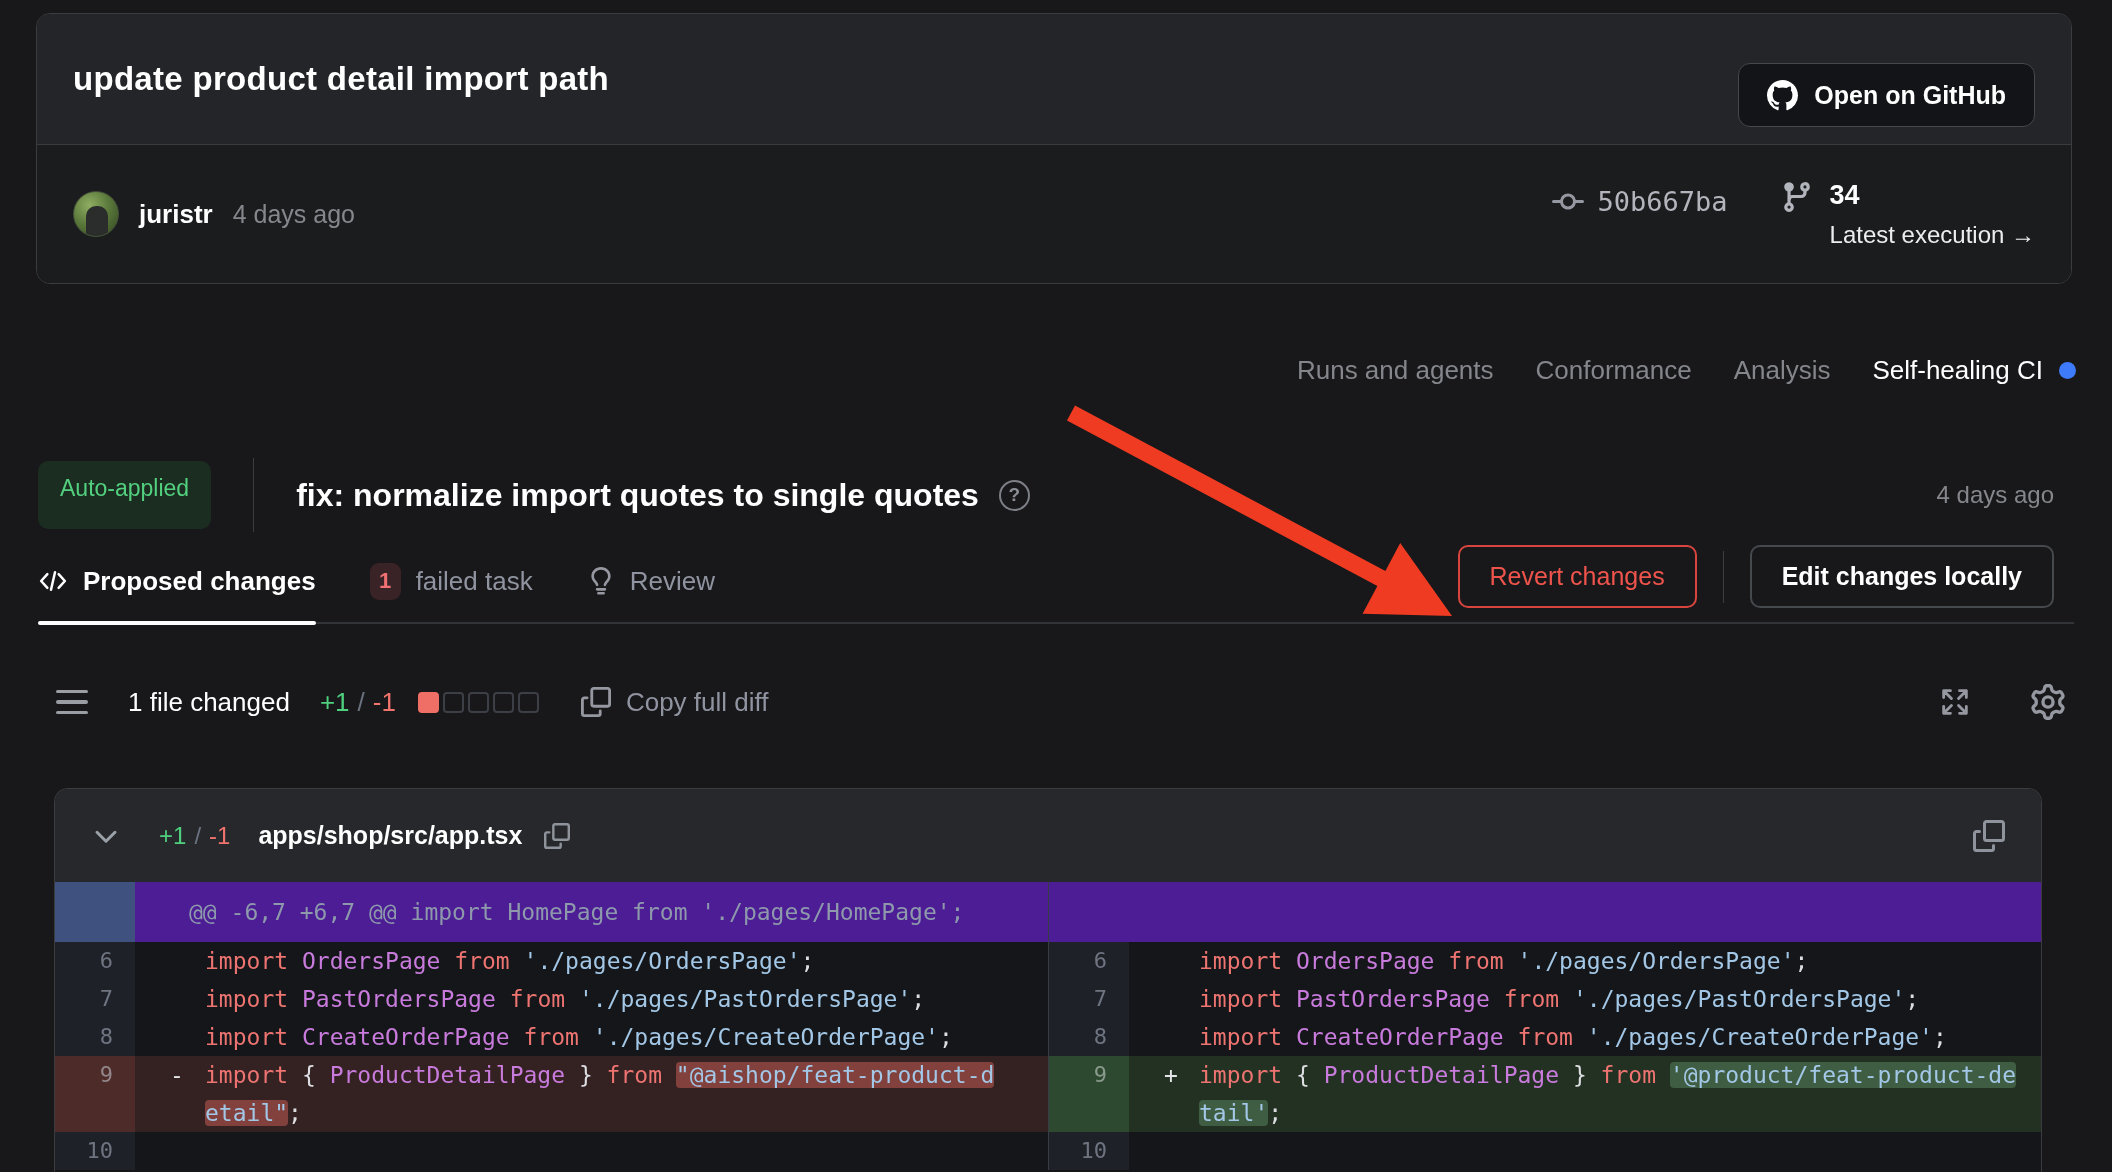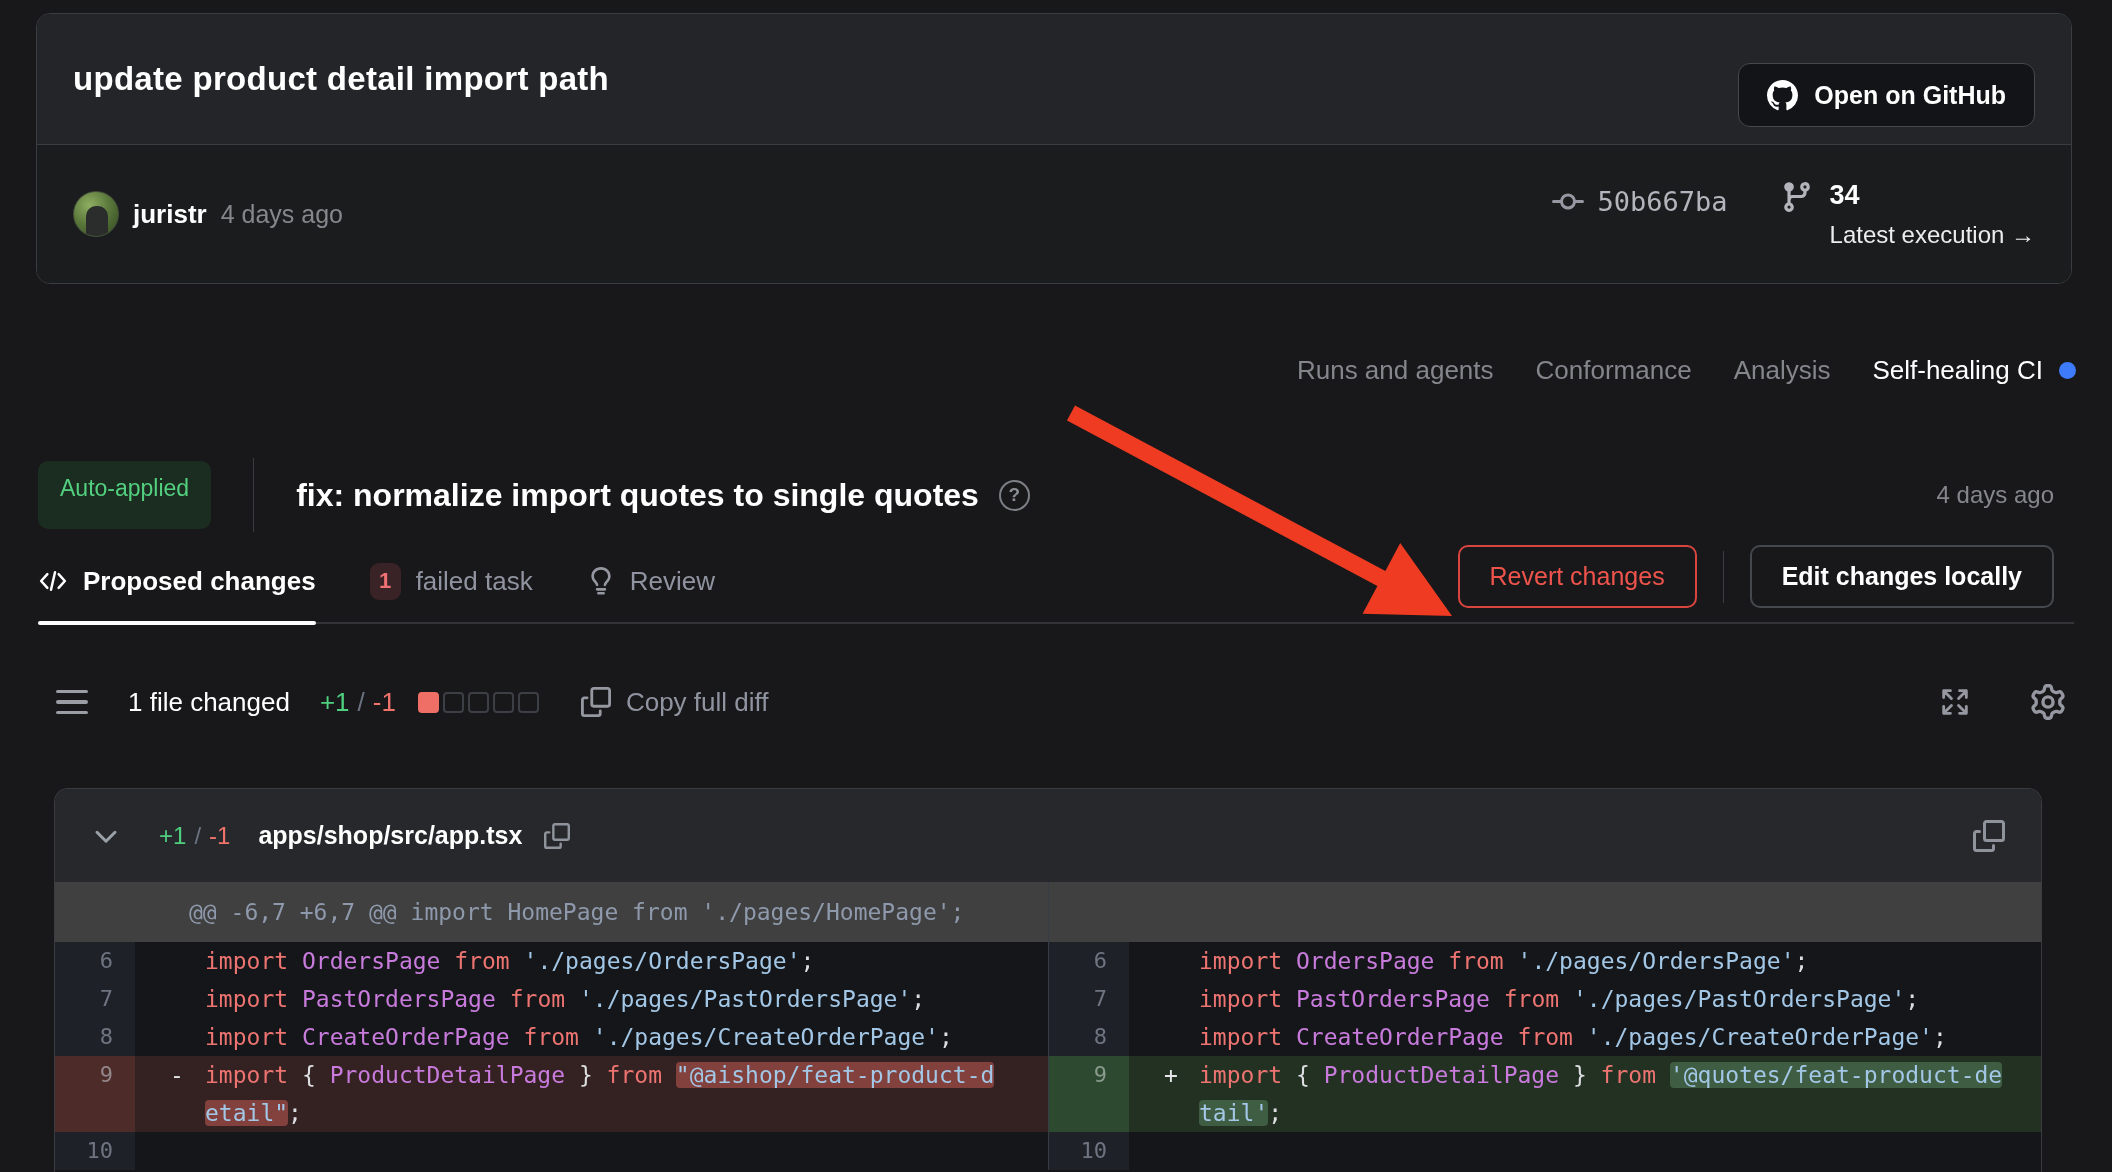--- a/index.html
+++ b/index.html
@@ -16,21 +16,21 @@
   #header-card { position:absolute; left:36px; top:13px; width:2036px;
     border:1px solid #3a3c3f; border-radius:14px; overflow:hidden; }
   .hc-top { height:131px; background:#232528; border-bottom:1px solid #3a3c3f;
     display:flex; align-items:center; justify-content:space-between; padding:0 36px; }
   .hc-title { font-size:33px; font-weight:bold; color:#ffffff; letter-spacing:.3px; }
   .gh-btn { display:flex; align-items:center; gap:16px; height:64px; padding:0 28px;
     background:#131417; border:1px solid #45484d; border-radius:12px;
     color:#ffffff; font-size:25px; font-weight:bold; cursor:pointer;margin-top:32px; }
   .hc-bottom { height:138px; background:#1b1c1e; display:flex; align-items:center;
     justify-content:space-between; padding:0 36px; }
-  .author { display:flex; align-items:center; gap:14px; }
+  .author { display:flex; align-items:center; gap:20px; }
   .avatar { width:46px; height:46px; border-radius:50%;
     background:radial-gradient(circle at 35% 30%, #8fae62 0%, #5c7a3c 45%, #2f4520 100%);
     border:1px solid #44503a; position:relative; overflow:hidden; }
   .avatar::after { content:""; position:absolute; left:12px; top:14px; width:22px; height:30px;
     background:#2a2d2b; border-radius:10px 10px 0 0; }
   .author-name { font-size:26px; font-weight:bold; color:#ffffff; }
   .author-time { font-size:25px; color:#85878c; }
   .meta { display:flex; align-items:flex-start; gap:52px; }
   .commit { display:flex; align-items:center; gap:14px; margin-top:6px;
     color:#b3b5bd; font-family:"DejaVu Sans Mono", monospace; font-size:27px; }
@@ -107,21 +107,21 @@
     padding:0 36px; }
   .fh-chevron { cursor:pointer; color:#9aa0a8; }
   .fh-counts { margin-left:38px; font-size:24px; display:flex; gap:8px; align-items:center; }
   .fh-name { margin-left:28px; font-size:25px; font-weight:bold; color:#ffffff; }
   .fh-copy { margin-left:22px; color:#8f939b; cursor:pointer; }
   .fh-right { margin-left:auto; color:#8f939b; cursor:pointer; }
 
   .diff-body { display:grid; grid-template-columns:1fr 1fr;
     font-family:"DejaVu Sans Mono", monospace; font-size:23px; }
   .pane-right { border-left:1px solid #373c45; }
-  .hunk-row { display:flex; height:60px; background:#404040;align-items:flex-end; }
+  .hunk-row { display:flex; height:60px; background:#4c1d95; }
   .hunk-gutter { width:80px; flex:none; background:#3f517e; }
   .hunk-text { line-height:60px; color:#8e99ac; padding-left:54px; white-space:pre; }
   .code-row { display:flex; }
   .gutter { width:80px; flex:none; background:#1e2128; color:#6e7480; text-align:right;
     padding-right:22px; line-height:38px; font-size:22px; min-height:38px; }
   .code { flex:1; position:relative; line-height:38px; padding:0 16px 0 70px;
     white-space:pre-wrap; word-break:break-all; min-height:38px; }
   .marker { position:absolute; left:35px; color:#e3e5e8; }
   .code-row.del .code { background:#342122; }
   .code-row.del .gutter { background:#4c2b29; color:#93868a; }
@@ -334,21 +334,21 @@
           <div class="code-row">
             <span class="gutter">7</span>
             <span class="code"><span class="tok-k">import</span><span class="tok-p"> </span><span class="tok-v">PastOrdersPage</span><span class="tok-p"> </span><span class="tok-k">from</span><span class="tok-p"> </span><span class="tok-s">'./pages/PastOrdersPage'</span><span class="tok-p">;</span></span>
           </div>
           <div class="code-row">
             <span class="gutter">8</span>
             <span class="code"><span class="tok-k">import</span><span class="tok-p"> </span><span class="tok-v">CreateOrderPage</span><span class="tok-p"> </span><span class="tok-k">from</span><span class="tok-p"> </span><span class="tok-s">'./pages/CreateOrderPage'</span><span class="tok-p">;</span></span>
           </div>
           <div class="code-row add">
             <span class="gutter">9</span>
-            <span class="code"><span class="marker">+</span><span class="tok-k">import</span><span class="tok-p"> { </span><span class="tok-v">ProductDetailPage</span><span class="tok-p"> } </span><span class="tok-k">from</span><span class="tok-p"> </span><span class="tok-s hl">'@quotes/feat-product-de</span><br><span class="tok-s hl">tail'</span><span class="tok-p">;</span></span>
+            <span class="code"><span class="marker">+</span><span class="tok-k">import</span><span class="tok-p"> { </span><span class="tok-v">ProductDetailPage</span><span class="tok-p"> } </span><span class="tok-k">from</span><span class="tok-p"> </span><span class="tok-s hl">'@product/feat-product-de</span><br><span class="tok-s hl">tail'</span><span class="tok-p">;</span></span>
           </div>
           <div class="code-row">
             <span class="gutter">10</span>
             <span class="code"></span>
           </div>
         </div>
     </div>
   </div>
 </div>
 

